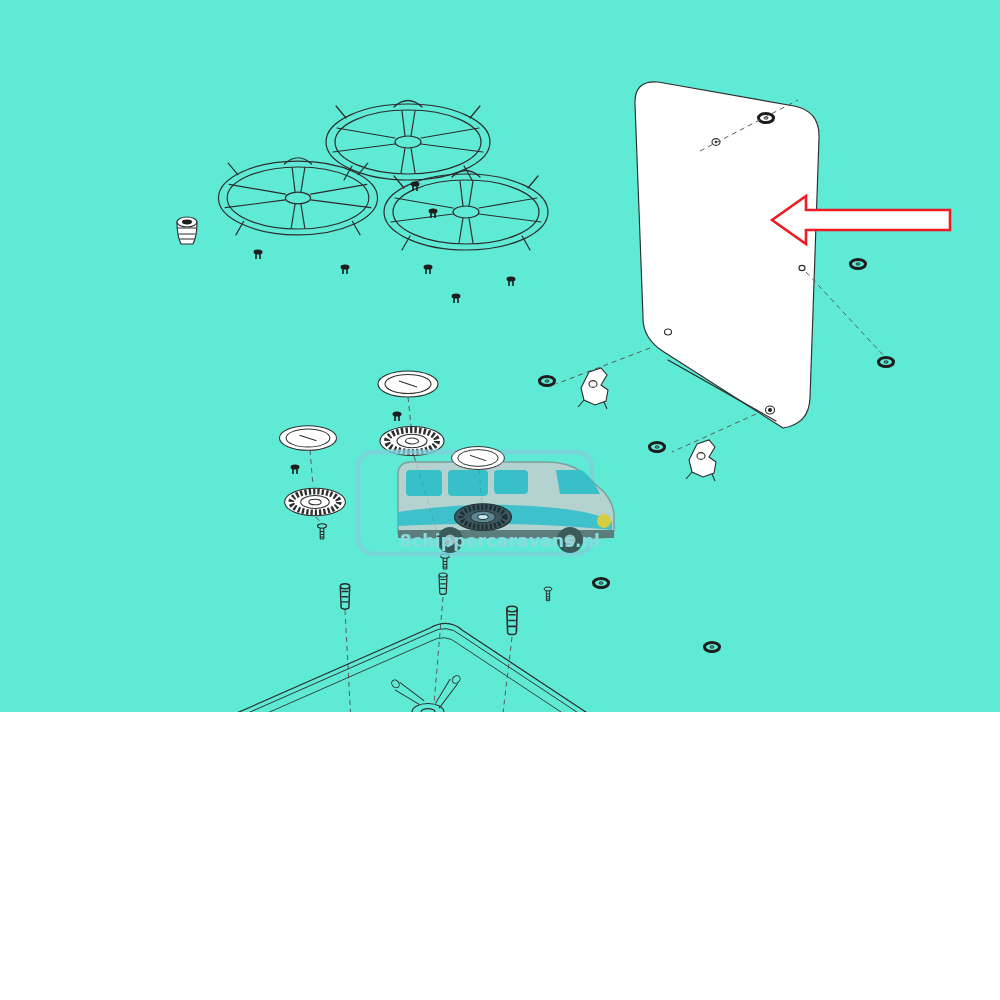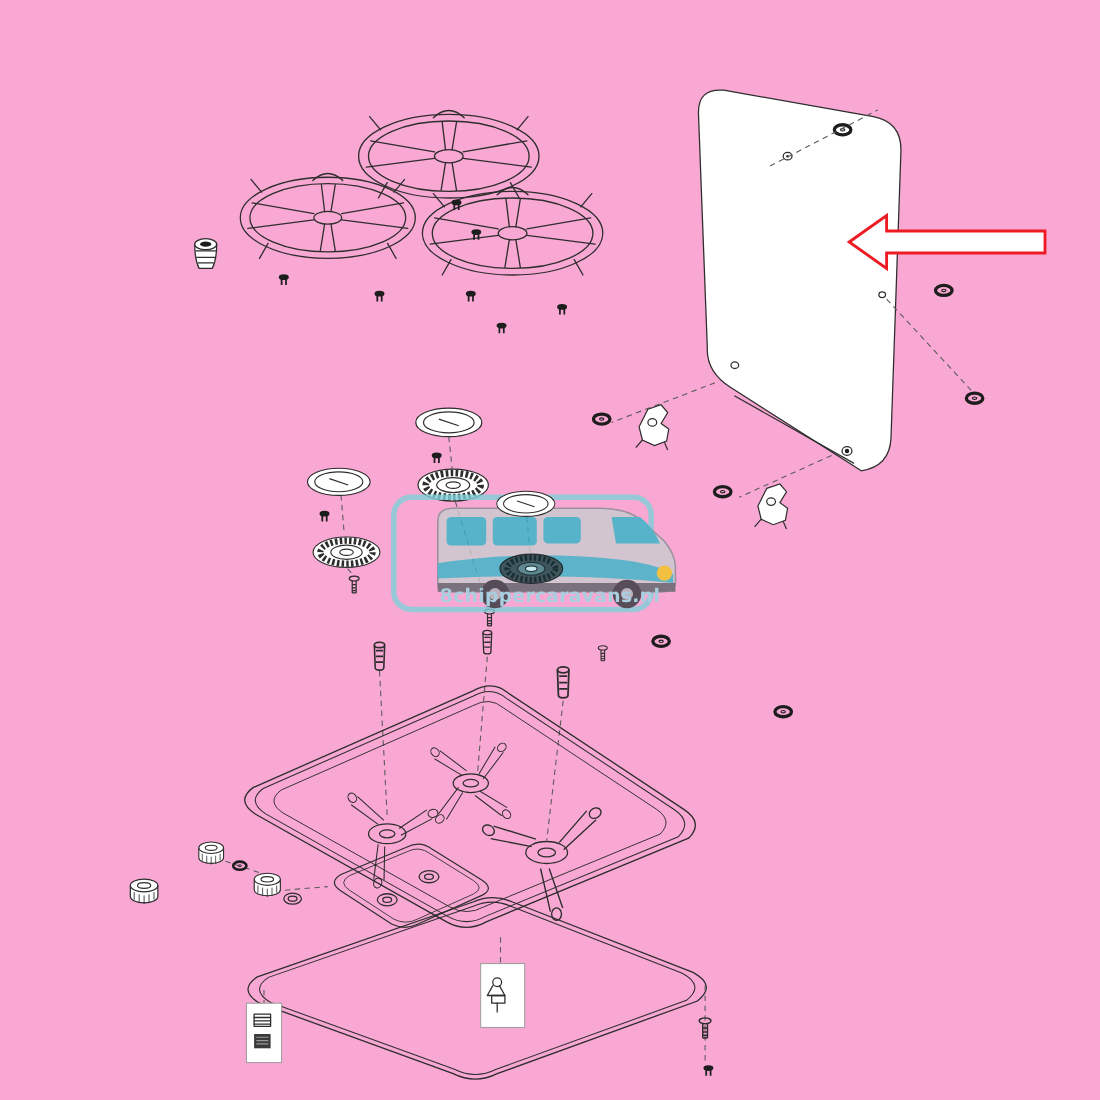--- a/index.html
+++ b/index.html
@@ -1,18 +1,18 @@
 <!DOCTYPE html>
 <html><head>
 <meta charset="utf-8">
 <title>Exploded parts diagram</title>
 <style>
   *{box-sizing:border-box}
   html,body{margin:0;padding:0;background:#ffffff}
-  .stage{width:1000px;height:1000px;background:#f9a8d4;position:relative;overflow:hidden;font-family:"DejaVu Sans",sans-serif}
+  .stage{width:1000px;height:712px;background:#5eead4;position:relative;overflow:hidden;font-family:"DejaVu Sans",sans-serif}
   svg{display:block}
   .ln{fill:none;stroke:#2d2d2d;stroke-width:1.15;stroke-linecap:round;stroke-linejoin:round}
   .lnw{fill:#ffffff;stroke:#2d2d2d;stroke-width:1.15;stroke-linejoin:round}
   .dash{fill:none;stroke:#5c5c5c;stroke-width:1;stroke-dasharray:5 4}
   .boxln{fill:#ffffff;stroke:#9a9a9a;stroke-width:0.9}
   .wmteal{fill:#2fb6c7}
   .wmtext{font-family:"DejaVu Sans",sans-serif;font-size:17px;font-weight:bold;letter-spacing:.3px}
 </style>
 </head>
 <body>

